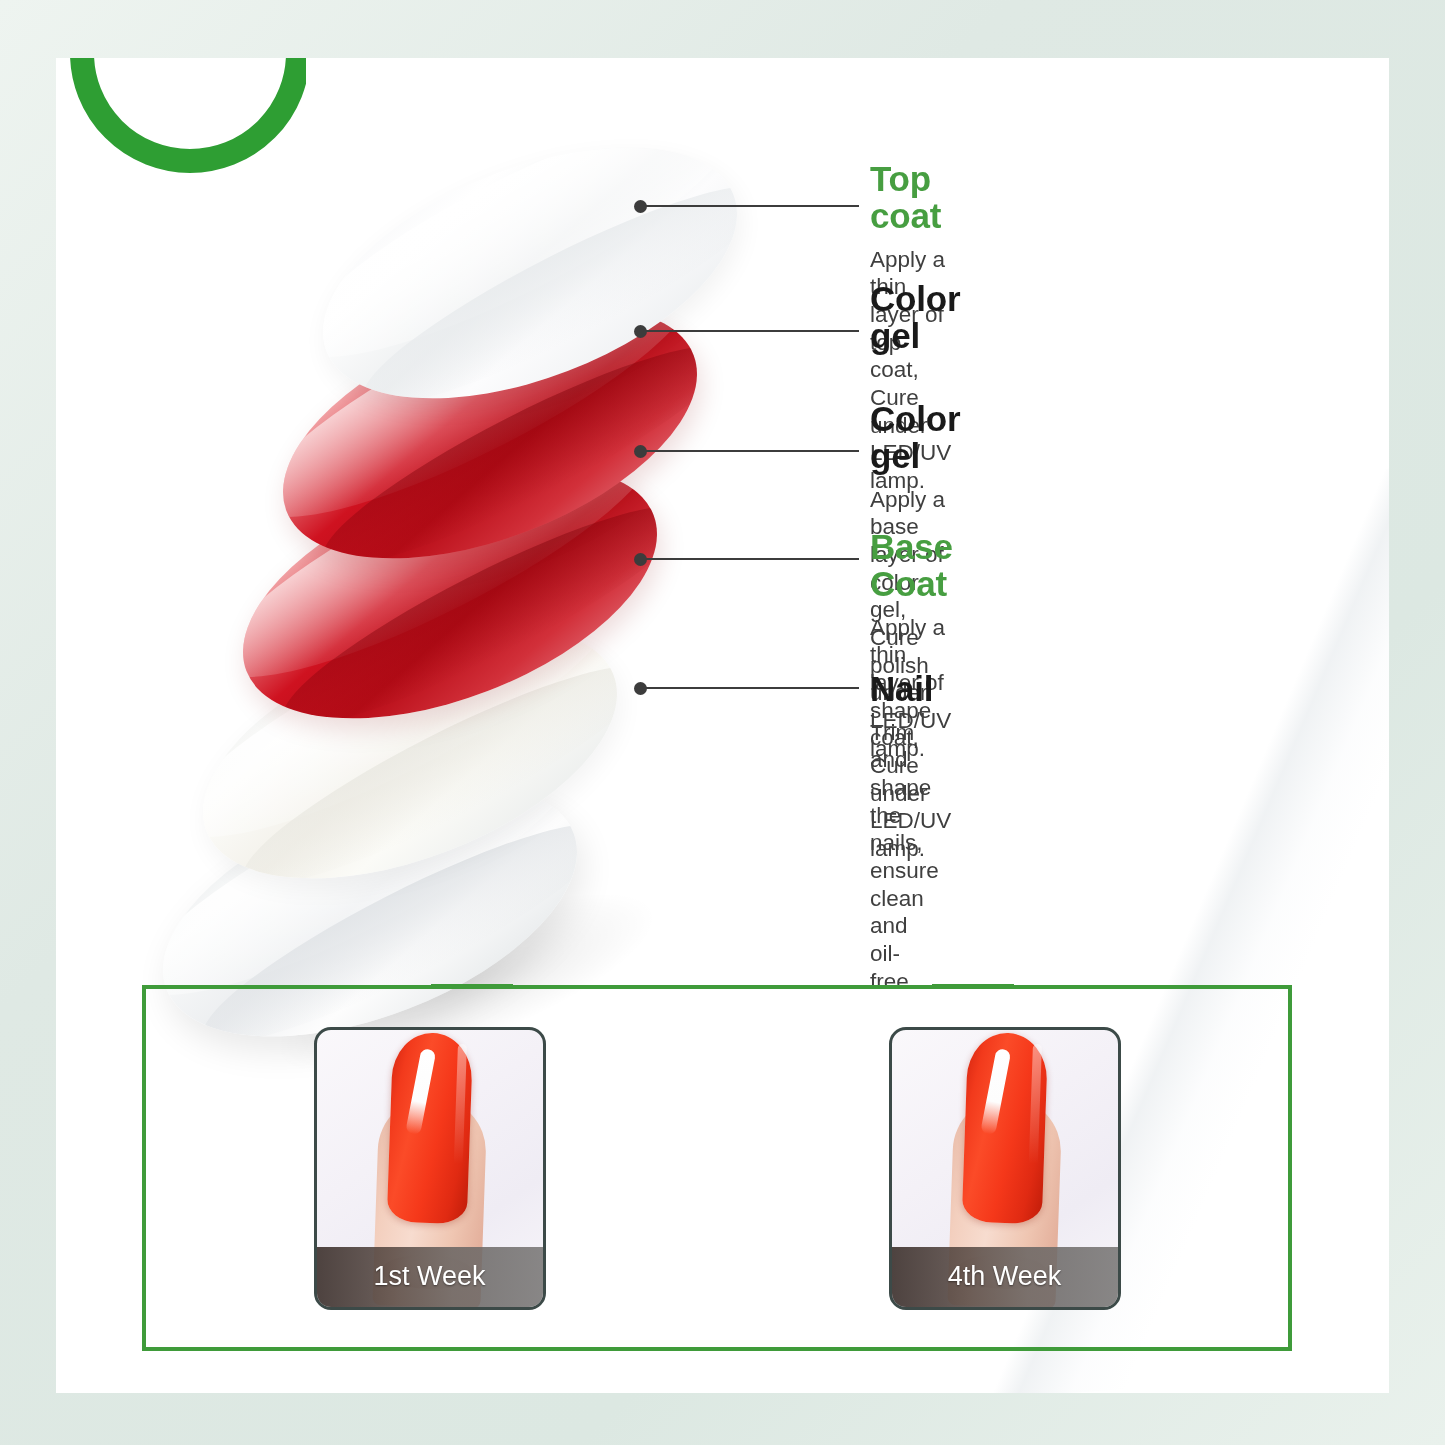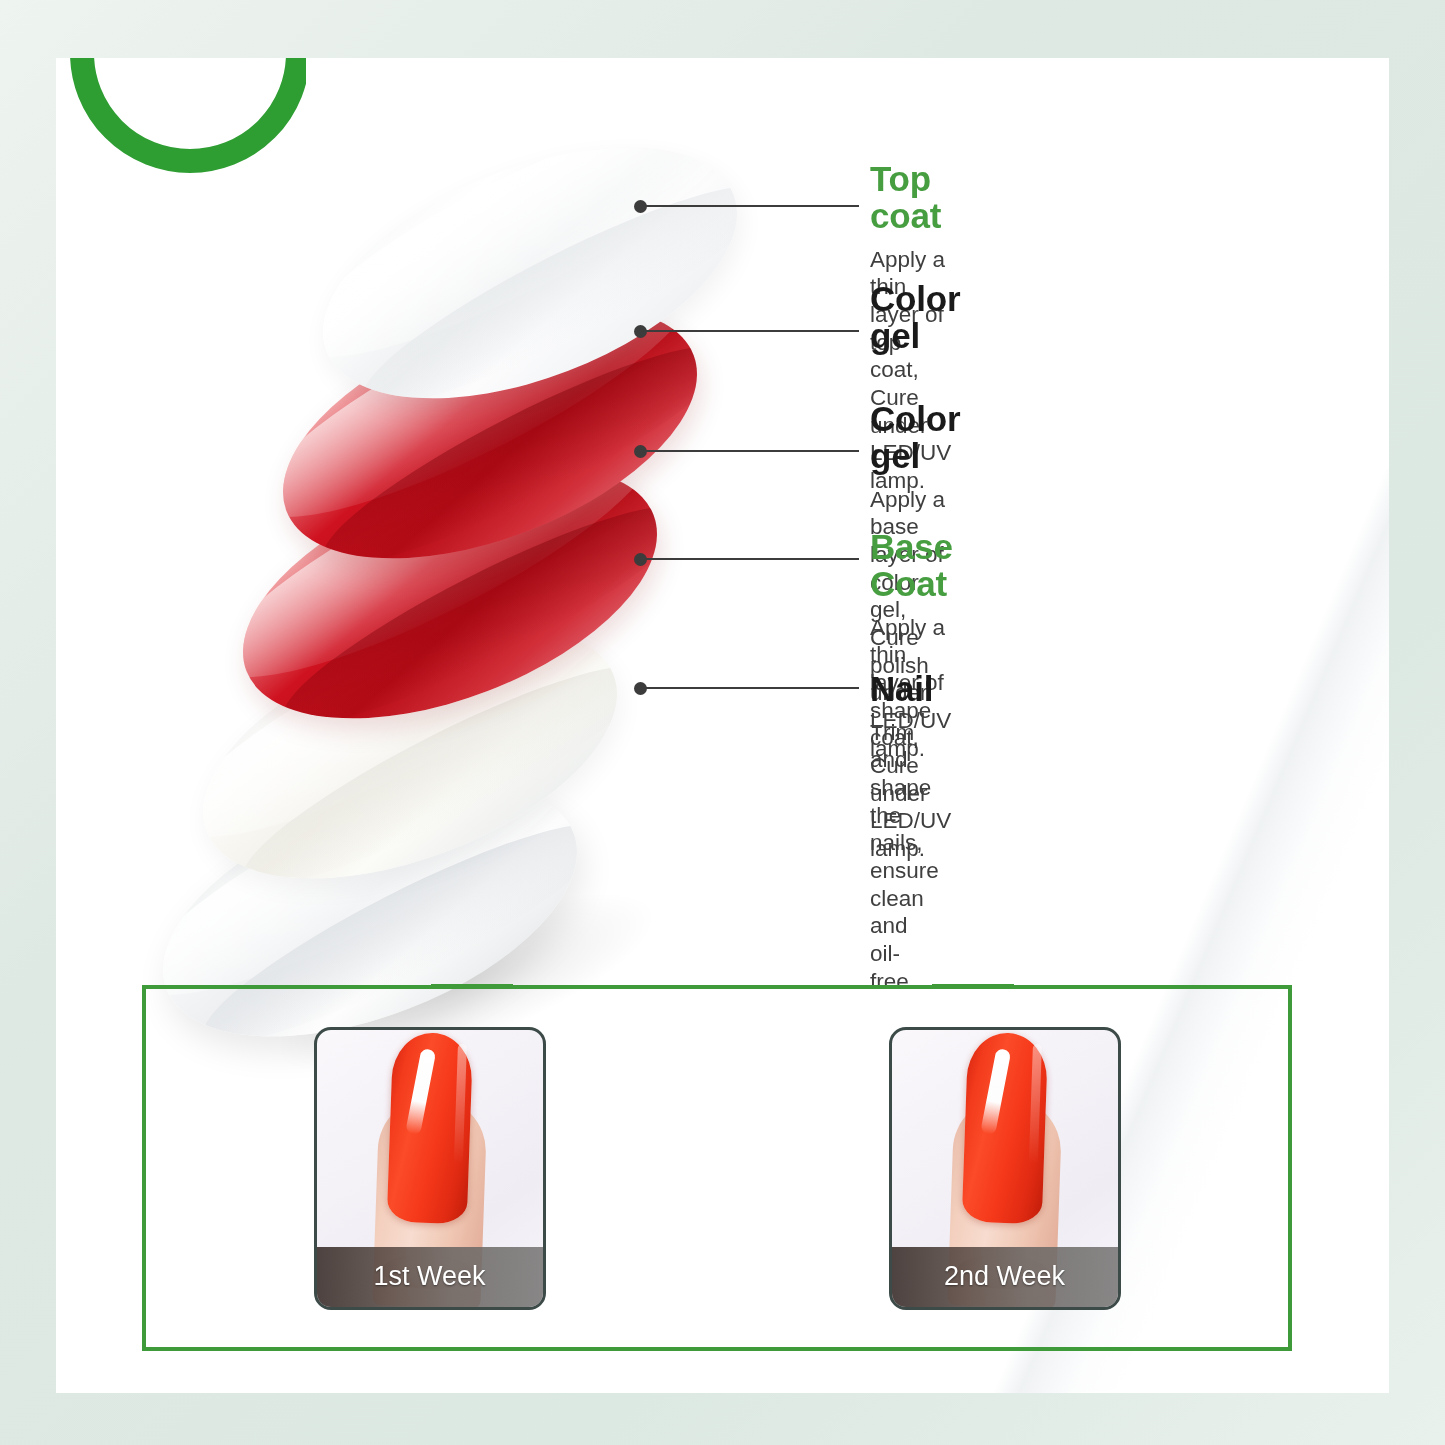--- a/index.html
+++ b/index.html
@@ -319,31 +319,31 @@
         <div class="finger">
           <div class="knuckle"></div>
         </div>
         <div class="nail">
           <div class="shine"></div>
           <div class="edge"></div>
         </div>
         <div class="caption">1st Week</div>
       </div>
 
+
       <div class="thumb">
         <div class="finger">
           <div class="knuckle"></div>
         </div>
         <div class="nail">
           <div class="shine"></div>
           <div class="edge"></div>
         </div>
-        <div class="caption">2nd Week</div>
-      </div>
-
+        <div class="caption">4th Week</div>
+      </div>
 
     </div>
 
   </div>
 
   <div class="arc-wrap">
     <div class="arc"></div>
   </div>
 
 </div>

